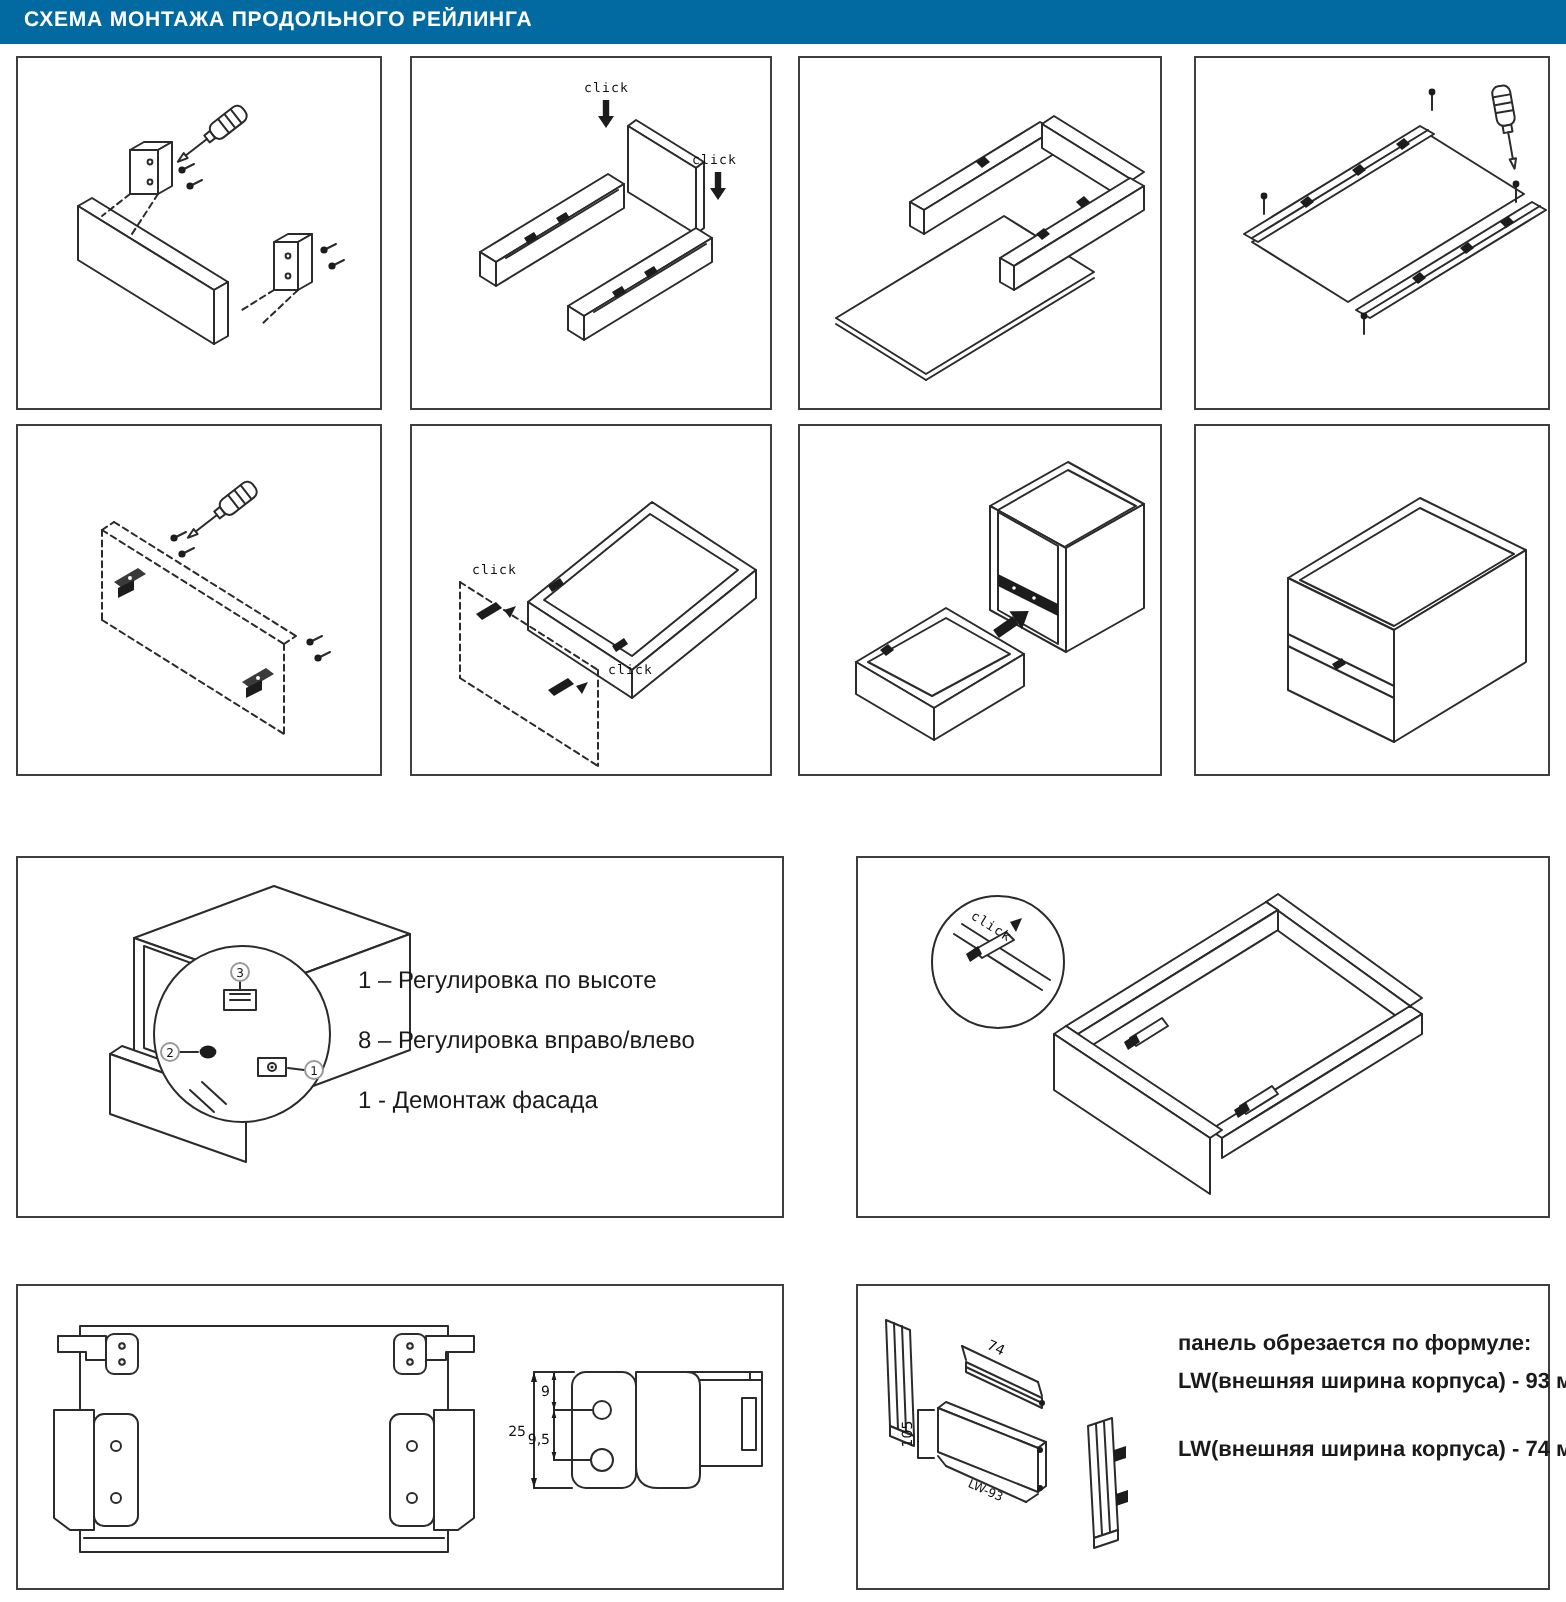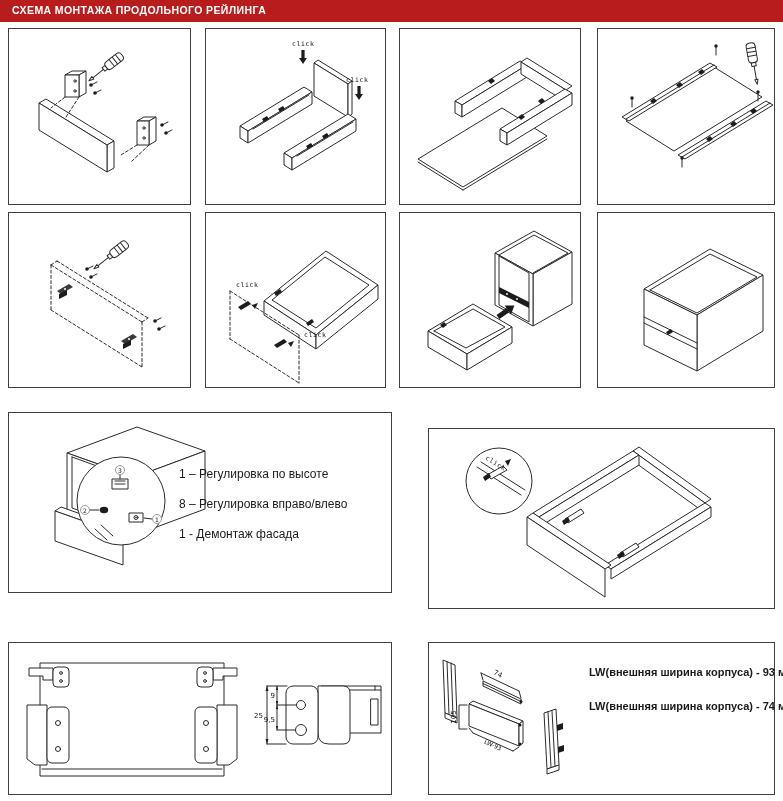--- a/index.html
+++ b/index.html
@@ -1,18 +1,18 @@
 <!DOCTYPE html>
 <html><head>
 <meta charset="utf-8">
 <style>
   html,body{margin:0;padding:0;background:#fff;}
   #page{position:relative;width:783px;height:801px;background:#fff;overflow:hidden;
         font-family:"Liberation Sans",sans-serif;}
-  .hdr{position:absolute;background:#b91c1c;color:#fff;font-weight:bold;font-size:11px;
+  .hdr{position:absolute;background:#0369a1;color:#fff;font-weight:bold;font-size:11px;
        letter-spacing:.4px;padding-left:12px;box-sizing:border-box;line-height:22px;height:22px;}
   .hdr.small{height:20px;line-height:20px;font-size:10.5px;}
   .panel{position:absolute;border:1px solid #3f3f3f;background:#fff;box-sizing:border-box;}
   .panel svg{display:block;width:100%;height:100%;}
   .s{fill:none;stroke:#2b2b2b;stroke-width:1;stroke-linejoin:round;stroke-linecap:round;}
   .sf{fill:#fff;stroke:#2b2b2b;stroke-width:1;stroke-linejoin:round;}
   .d{stroke-dasharray:3 2.2;}
   .k{fill:#1c1c1c;stroke:none;}
   .kg{fill:#3a3a3a;stroke:none;}
   .dim{font-family:"DejaVu Sans",sans-serif;font-size:7px;fill:#111;}
@@ -264,21 +264,21 @@
         <line x1="46" y1="110" x2="99" y2="136" class="s"></line>
         <polygon points="68,119 73,116 75,119 70,122" class="k"></polygon>
       </g>
     </svg>
   </div>
 
   <div class="hdr" style="left:0;top:402;width:783px">
     <span>ДЕМОНТАЖ ЯЩИКА</span>
   </div>
 
-  <div class="panel" style="left:8px;top:412px;width:384px;height:181px">
+  <div class="panel" style="left:8px;top:428px;width:384px;height:181px">
     <svg viewBox="0 0 382 179" style="position:absolute;left:0;top:0">
       <g>
         <polygon points="58,40 128,14 196,38 126,64" class="sf"></polygon>
         <polygon points="126,64 196,38 196,96 126,122" class="sf"></polygon>
         <polygon points="58,40 126,64 126,122 58,98" class="sf"></polygon>
         <polyline points="63,44 121,65 121,116 63,95 63,44" class="s"></polyline>
       </g>
       <g>
         <polygon points="46,98 52,94 120,118 114,122" class="sf"></polygon>
         <polygon points="46,98 114,122 114,152 46,128" class="sf"></polygon>
@@ -454,19 +454,20 @@
       <g>
         <polygon points="115,70 127,66 130,122 118,126" class="sf"></polygon>
         <line x1="119" y1="69" x2="122" y2="124" class="s"></line>
         <line x1="123" y1="68" x2="126" y2="123" class="s"></line>
         <polygon points="118,126 130,122 130,127 118,131" class="sf"></polygon>
         <polygon points="128,82 134,80 134,86 128,88" class="k"></polygon>
         <polygon points="129,104 135,102 135,108 129,110" class="k"></polygon>
       </g>
     </svg>
     <div class="formulas">
+      <div>панель обрезается по формуле:</div>
       <div>LW(внешняя ширина корпуса) - 93 мм</div>
       <div class="gap"></div>
       <div>LW(внешняя ширина корпуса) - 74 мм</div>
     </div>
   </div>
 
 </div>
 
 </body></html>

